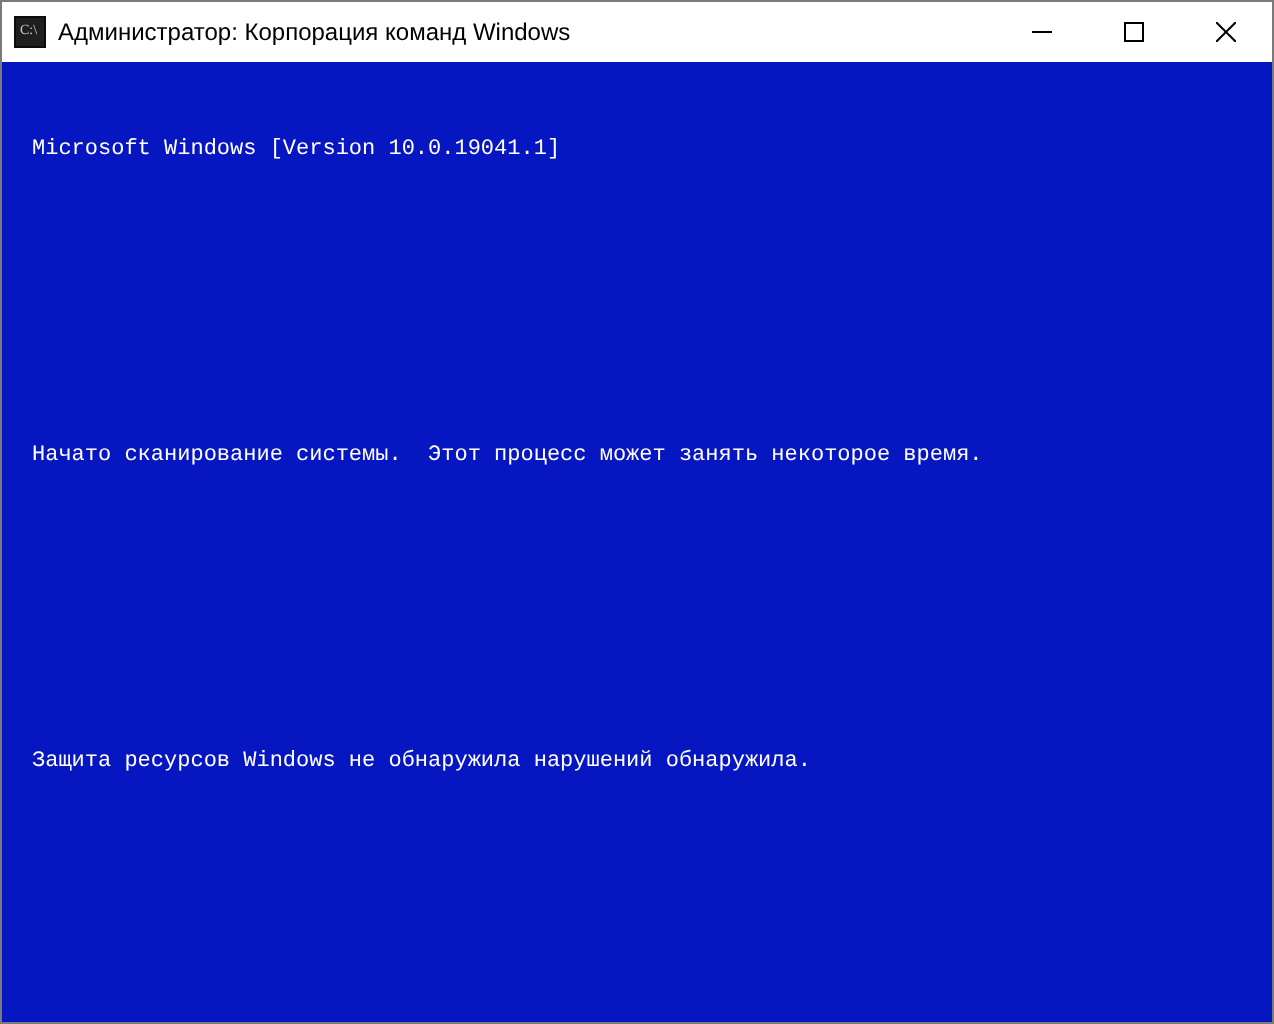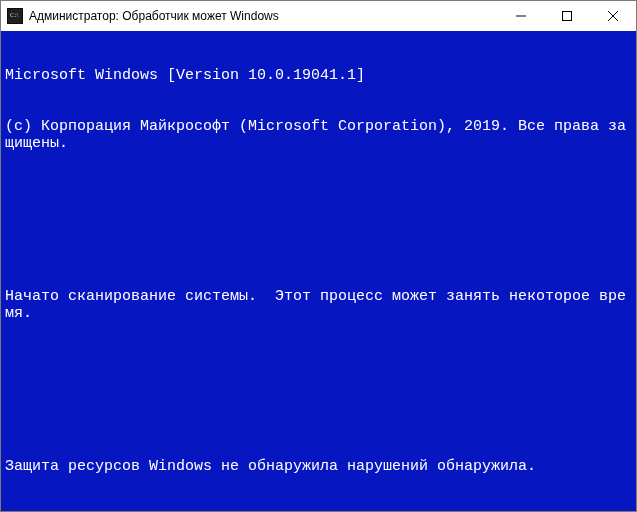--- a/index.html
+++ b/index.html
@@ -43,43 +43,43 @@
     font-family: "Segoe UI Symbol", sans-serif;
     font-size: 10px;
     color: #000;
     cursor: default;
   }
   .terminal {
     flex: 1 1 auto;
     background: #0617c2;
     color: #ffffff;
     font-family: Consolas, "Courier New", monospace;
-    font-size: 15px;
+    font-size: 11px;
     line-height: 17px;
-    padding: 2px 4px;
+    padding: 2px 15px;
     white-space: pre-wrap;
     word-break: break-all;
     overflow: hidden;
   }
   .terminal .line { min-height: 17px; }
 </style>
 </head>
 <body>
 
 <div class="window">
 
   <div class="titlebar">
     <span class="app-icon">
       <svg width="16" height="16" viewBox="0 0 16 16">
         <rect x="0" y="0" width="16" height="16" fill="#0c0c0c"></rect>
         <rect x="1" y="1" width="14" height="14" fill="#1f1f1f"></rect>
         <text x="3" y="9" font-size="7" fill="#ccc" font-family="Consolas">C:\</text>
       </svg>
     </span>
-    <span class="title-text">Администратор: Обработчик может Windows</span>
+    <span class="title-text">Администратор: Корпорация команд Windows</span>
     <span class="spacer"></span>
     <div class="win-btn">
       <svg width="10" height="10" viewBox="0 0 10 10">
           <line x1="0" y1="5" x2="10" y2="5" stroke="#000" stroke-width="1"></line>
         </svg>
     </div>
     <div class="win-btn">
       <svg width="10" height="10" viewBox="0 0 10 10">
           <rect x="0.5" y="0.5" width="9" height="9" fill="none" stroke="#000" stroke-width="1"></rect>
         </svg>
@@ -87,21 +87,20 @@
     <div class="win-btn close">
       <svg width="10" height="10" viewBox="0 0 10 10">
         <line x1="0" y1="0" x2="10" y2="10" stroke="#000" stroke-width="1"></line>
         <line x1="10" y1="0" x2="0" y2="10" stroke="#000" stroke-width="1"></line>
       </svg>
     </div>
   </div>
 
   <div class="terminal">
     <div class="line">Microsoft Windows [Version 10.0.19041.1]</div>
-    <div class="line">(c) Корпорация Майкрософт (Microsoft Corporation), 2019. Все права защищены.</div>
     <div class="line"></div>
     <div class="line"></div>
     <div class="line">Начато сканирование системы.  Этот процесс может занять некоторое время.</div>
     <div class="line"></div>
     <div class="line"></div>
     <div class="line">Защита ресурсов Windows не обнаружила нарушений обнаружила.</div>
     
     
   </div>
 

